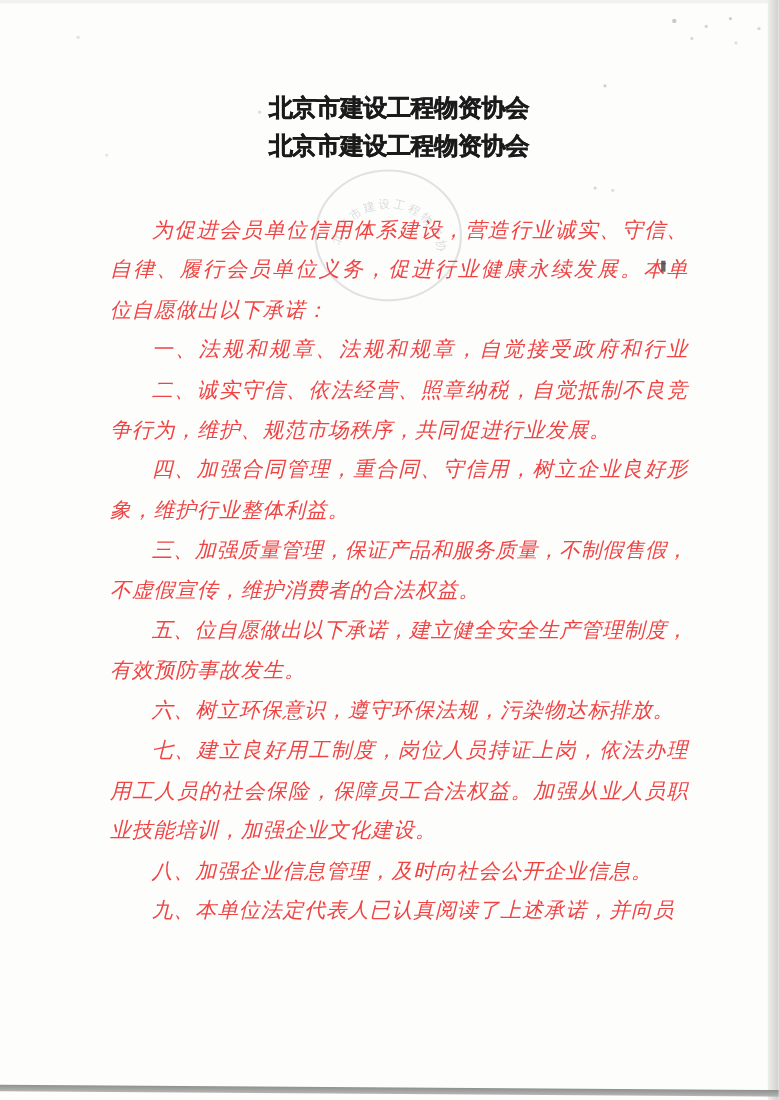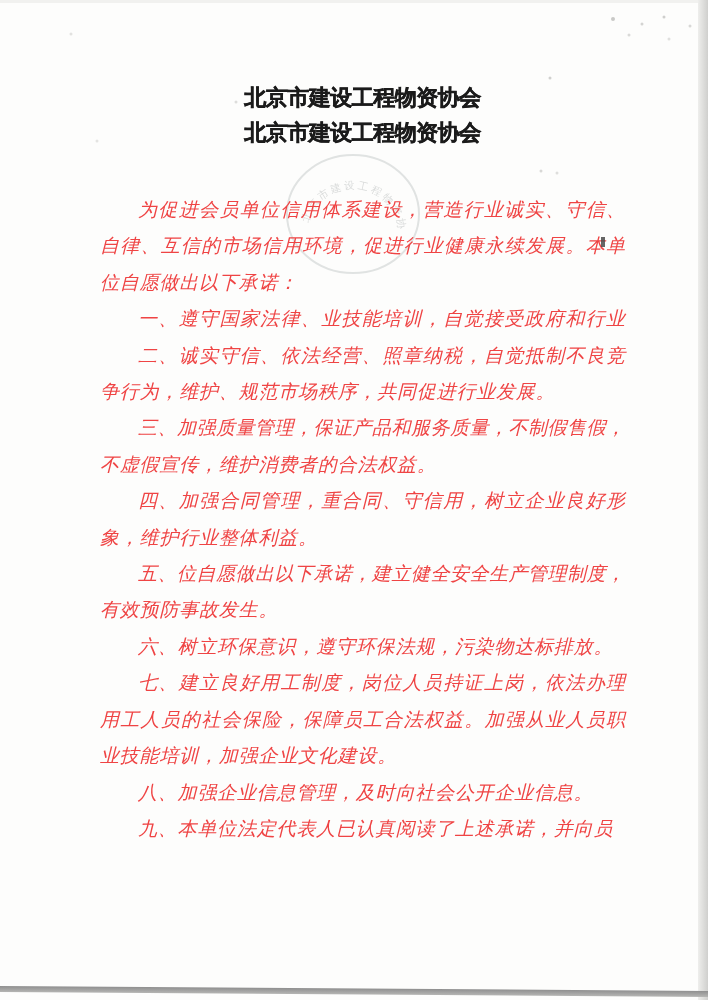--- a/index.html
+++ b/index.html
@@ -98,37 +98,37 @@
   </svg>
 
   <div class="title-block">
     <div class="title-line">北京市建设工程物资协会</div>
     <div class="title-line">北京市建设工程物资协会</div>
   </div>
 
   <div class="doc-body">
       <div>
         <div class="line first fill">为促进会员单位信用体系建设，营造行业诚实、守信、</div>
-        <div class="line fill">自律、互信的市场信用环境，促进行业健康永续发展。本单</div>
+        <div class="line fill">自律、履行会员单位义务，促进行业健康永续发展。本单</div>
         <div class="line tail">位自愿做出以下承诺：</div>
       </div>
       <div>
-        <div class="line first fill">一、遵守国家法律、业技能培训，自觉接受政府和行业</div>
+        <div class="line first fill">一、法规和规章、法规和规章，自觉接受政府和行业</div>
       </div>
       <div>
         <div class="line first fill">二、诚实守信、依法经营、照章纳税，自觉抵制不良竞</div>
         <div class="line tail">争行为，维护、规范市场秩序，共同促进行业发展。</div>
       </div>
       <div>
+        <div class="line first fill">四、加强合同管理，重合同、守信用，树立企业良好形</div>
+        <div class="line tail">象，维护行业整体利益。</div>
+      </div>
+      <div>
         <div class="line first fill">三、加强质量管理，保证产品和服务质量，不制假售假，</div>
         <div class="line tail">不虚假宣传，维护消费者的合法权益。</div>
-      </div>
-      <div>
-        <div class="line first fill">四、加强合同管理，重合同、守信用，树立企业良好形</div>
-        <div class="line tail">象，维护行业整体利益。</div>
       </div>
       <div>
         <div class="line first fill">五、位自愿做出以下承诺，建立健全安全生产管理制度，</div>
         <div class="line tail">有效预防事故发生。</div>
       </div>
       <div>
         <div class="line first tail">六、树立环保意识，遵守环保法规，污染物达标排放。</div>
       </div>
       <div>
         <div class="line first fill">七、建立良好用工制度，岗位人员持证上岗，依法办理</div>

